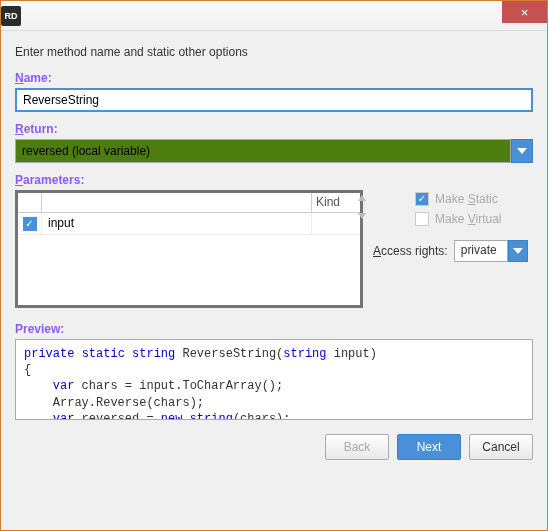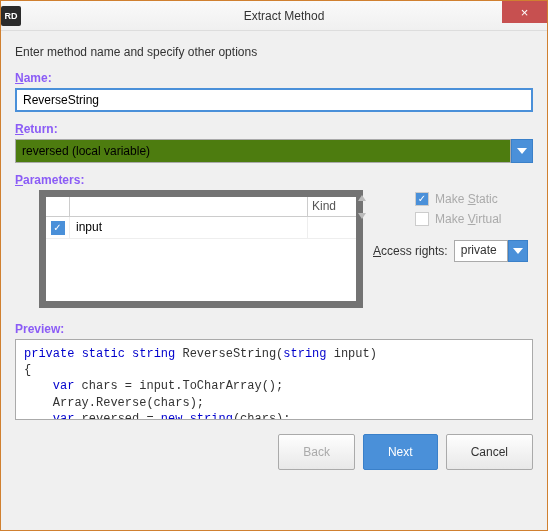--- a/index.html
+++ b/index.html
@@ -100,25 +100,24 @@
   }
   .return-arrow svg { width: 10px; height: 6px; }
 
   .params-section {
     display: flex;
     gap: 10px;
     margin-bottom: 14px;
   }
   .params-table {
     flex: 1;
-    border: 7px solid #737373;
+    border: 3px solid #737373;
     background: #fff;
     height: 118px;
     overflow: hidden;
-    margin-left: 24px;
   }
   .params-header {
     display: flex;
     height: 20px;
     border-bottom: 1px solid #ccc;
   }
   .ph-check { width: 24px; border-right: 1px solid #ccc; background: #fff; }
   .ph-name { flex: 1; border-right: 1px solid #ccc; background: #fff; }
   .ph-kind { width: 48px; background: #fff; padding: 2px 4px; color: #555; }
   .params-row {
@@ -209,54 +208,53 @@
   }
   .kw { color: #0000cc; }
   .buttons {
     display: flex;
     justify-content: flex-end;
     gap: 8px;
     margin-top: 14px;
   }
   .btn {
     min-width: 64px;
-    height: 36px;
+    height: 26px;
     border: 1px solid #aaa;
     background: linear-gradient(#fefefe,#e8e8e8);
     color: #333;
     display: flex;
     align-items: center;
     justify-content: center;
-    padding: 0 24px;
+    padding: 0 12px;
     cursor: pointer;
     border-radius: 2px;
   }
   .btn.primary {
     background: #4a90d9;
     border-color: #3a80c9;
     color: #fff;
   }
   .btn.disabled {
     color: #aaa;
     cursor: default;
   }
 </style>
 </head>
 <body>
 
 <div class="titlebar">
   <div class="app-icon">RD</div>
-  <div class="title-text">Extract Method</div>
   <div class="close-btn">
     <span>×</span>
   </div>
 </div>
 
 <div class="content">
-  <div class="intro">Enter method name and specify other options</div>
+  <div class="intro">Enter method name and static other options</div>
 
   <div class="field-label">
     <span class="underline">N</span><span>ame:</span>
   </div>
   <input class="name-input" type="text" value="ReverseString" style="">
 
   <div class="field-label">
     <span class="underline">R</span><span>eturn:</span>
   </div>
   <div class="return-row">

